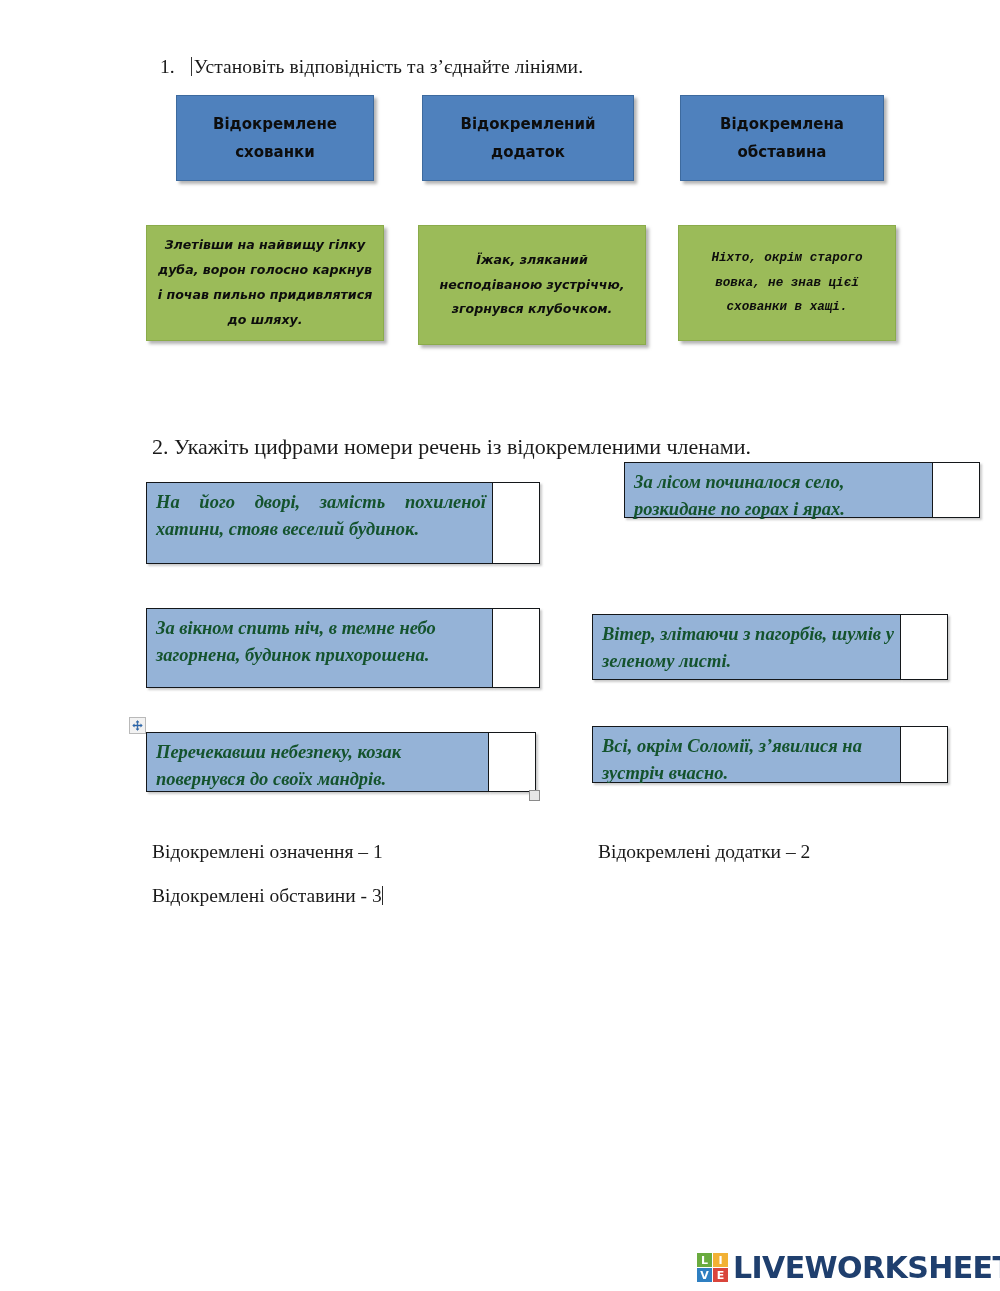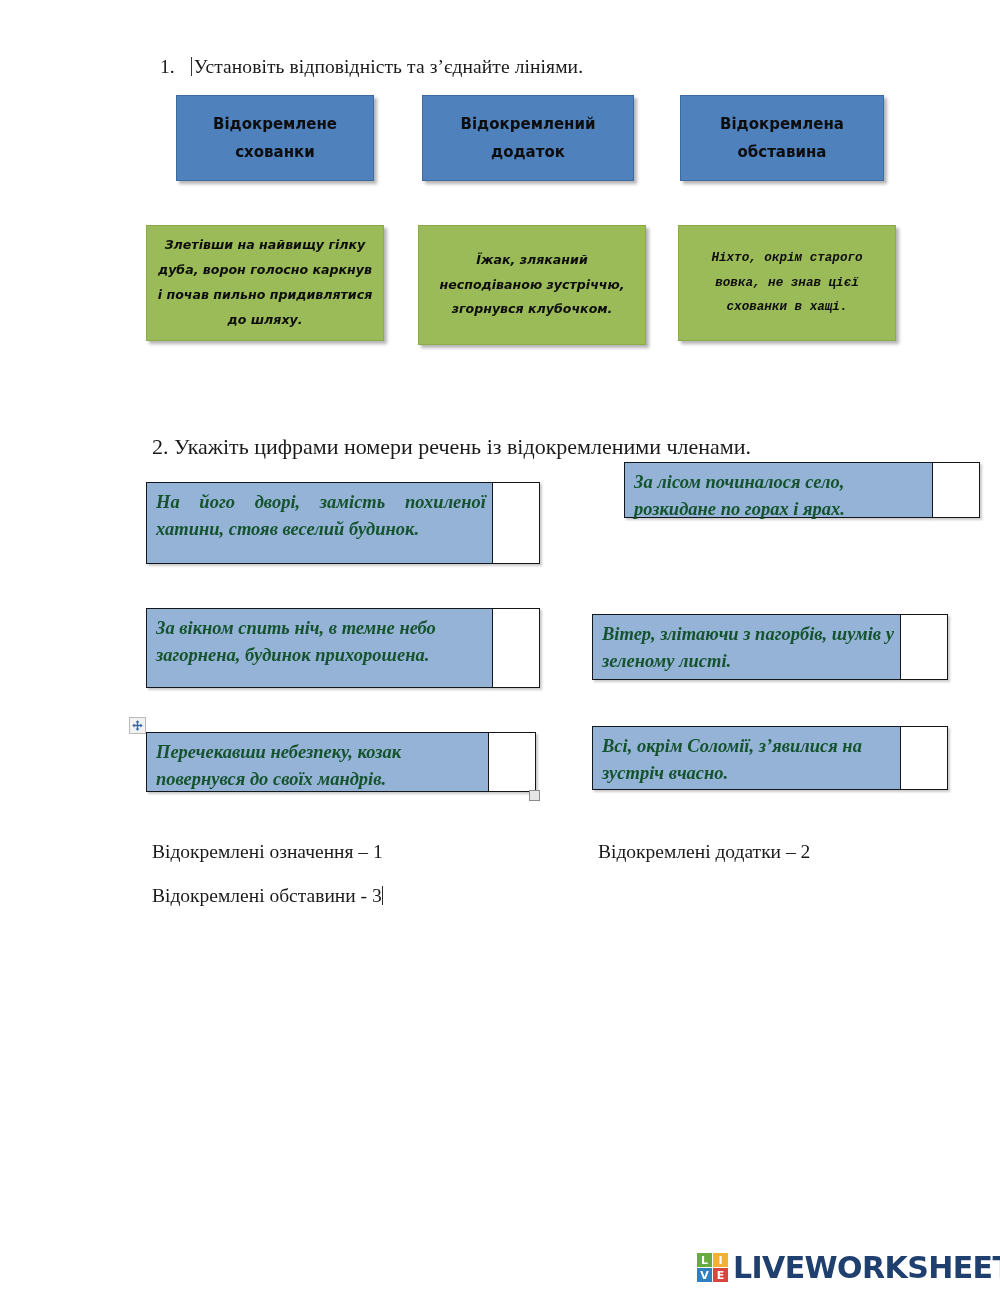--- a/index.html
+++ b/index.html
@@ -142,21 +142,21 @@
     border: 1px solid #14171a;
     box-sizing: border-box;
     box-shadow: 2px 2px 2px rgba(140,140,140,0.45);
   }
 
   .ex-0 { left: 146px; top: 482px; width: 394px; height: 82px; }
   .ex-1 { left: 592px; top: 462px; width: 356px; height: 56px; margin-left: 32px; }
   .ex-2 { left: 146px; top: 608px; width: 394px; height: 80px; }
   .ex-3 { left: 592px; top: 614px; width: 356px; height: 66px; }
   .ex-4 { left: 146px; top: 732px; width: 390px; height: 60px; }
-  .ex-5 { left: 592px; top: 726px; width: 356px; height: 64px; }
+  .ex-5 { left: 592px; top: 726px; width: 356px; height: 57px; }
 
   
   .move-handle {
     position: absolute;
     left: 129px;
     top: 717px;
     width: 15px;
     height: 15px;
     background: #f2f2f2;
     border: 1px solid #b9b9b9;

